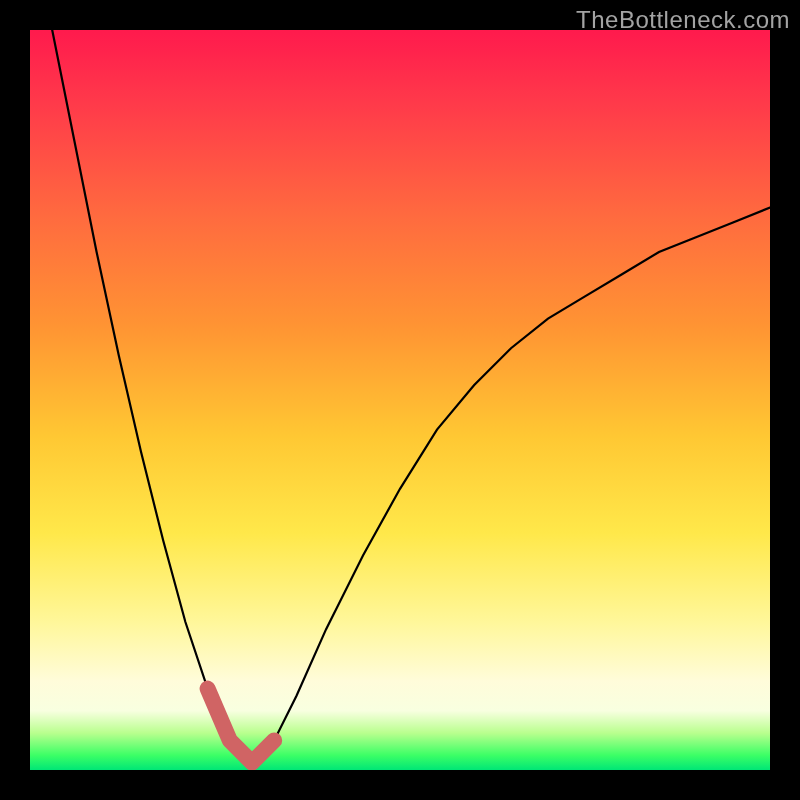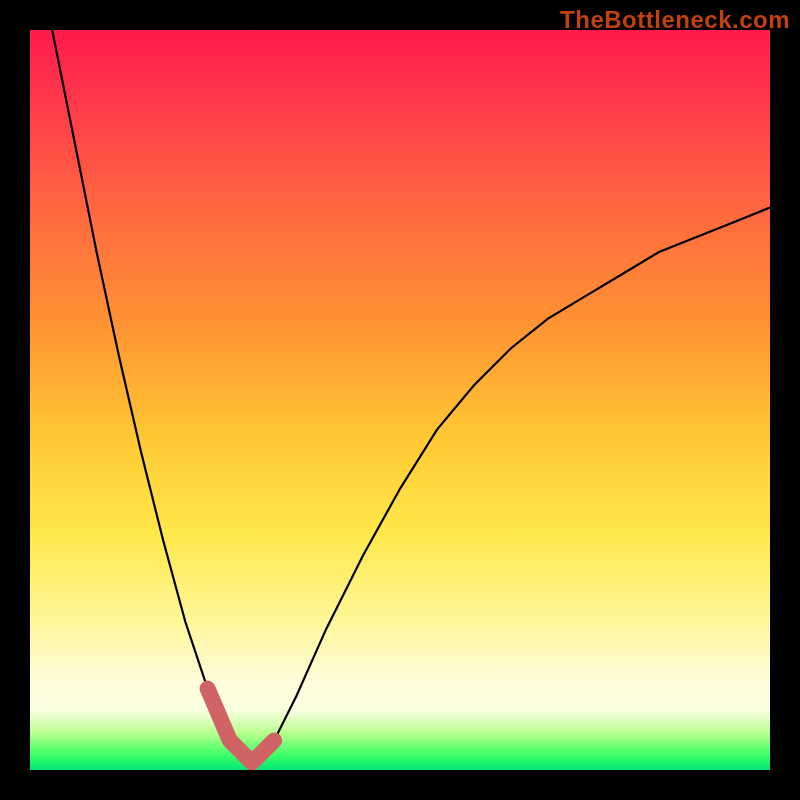--- a/index.html
+++ b/index.html
@@ -16,24 +16,24 @@
     left: 0;
     top: 0;
     width: 800px;
     height: 800px;
     background: #000;
   }
   .watermark {
     position: absolute;
     top: 6px;
     right: 10px;
-    color: #c2410c;
+    color: #a3a3a3;
     font-size: 24px;
     letter-spacing: 0.5px;
-    font-weight: 700;
+    font-weight: 400;
   }
   .plot-wrap {
     position: absolute;
     left: 30px;
     top: 30px;
     width: 740px;
     height: 740px;
   }
   .gradient {
     position: absolute;

